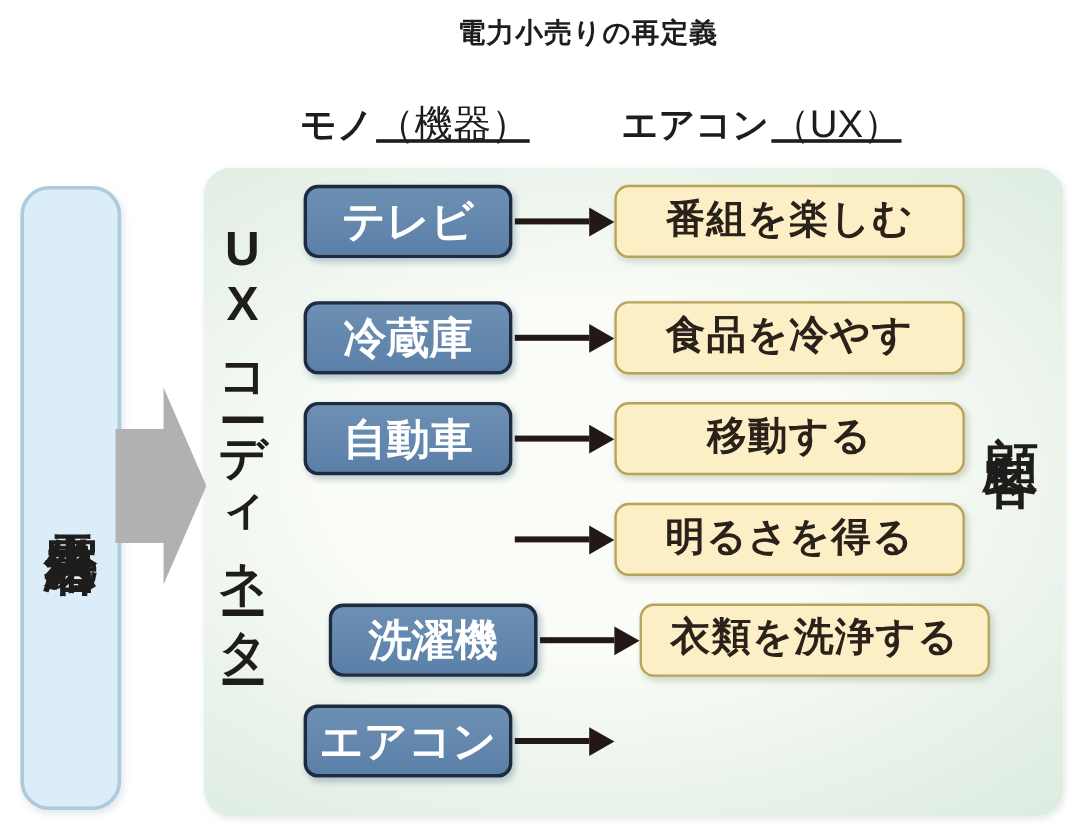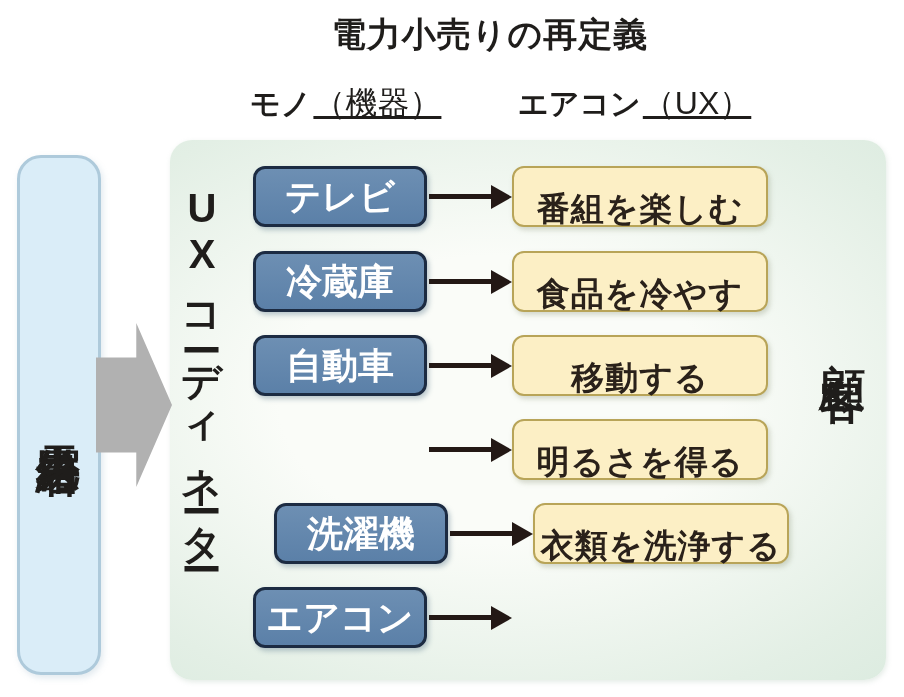--- a/index.html
+++ b/index.html
@@ -20,21 +20,21 @@
     --arrow-black:#231815;
   }
   *{box-sizing:border-box;margin:0;padding:0;}
   html,body{background:#ffffff;}
   body{font-family:"Liberation Sans","DejaVu Sans",sans-serif;color:var(--text-black);}
   .canvas{
     position:relative;width:904px;height:697px;background:#ffffff;overflow:hidden;
   }
   .title{
     position:absolute;left:170px;top:12px;width:640px;text-align:center;
-    font-size:34px;font-weight:800;letter-spacing:1px;color:var(--text-black);
+    font-size:23px;font-weight:800;letter-spacing:1px;color:var(--text-black);
   }
   .col-header{position:absolute;top:82px;display:flex;align-items:baseline;white-space:nowrap;}
   .col-header .main{font-size:30px;font-weight:800;}
   .col-header .sub{font-size:32px;font-weight:400;margin-left:2px;text-decoration:underline;}
   .col-header.left{left:250px;}
   .col-header.right{left:518px;}
   .supplier-box{
     position:absolute;left:17px;top:155px;width:84px;height:520px;
     background:var(--supplier-fill);
     border:3px solid var(--supplier-border);
@@ -89,26 +89,26 @@
     display:flex;align-items:center;
   }
   .flow-arrow .shaft{flex:1;height:5px;background:var(--arrow-black);}
   .flow-arrow .head{
     width:0;height:0;
     border-left:21px solid var(--arrow-black);
     border-top:12px solid transparent;
     border-bottom:12px solid transparent;
   }
   .exp-box{
-    position:absolute;left:512px;top:0;width:256px;height:61px;
+    position:absolute;left:512px;top:0;width:292px;height:61px;
     background:var(--exp-fill);
     border:2px solid var(--exp-border);
     border-radius:12px;
     box-shadow:2px 3px 5px rgba(140,150,120,.35);
-    display:flex;align-items:flex-end;justify-content:center;
+    display:flex;align-items:center;justify-content:center;font-family:Liberation Mono, monospace;
   }
   .exp-box span{
     font-size:33px;font-weight:600;color:var(--exp-text);
     letter-spacing:1px;line-height:1;white-space:nowrap;
   }
 </style>
 </head>
 <body>
 
 <div class="canvas">
@@ -131,21 +131,21 @@
 
   <div class="block-arrow"></div>
 
   <div class="panel"></div>
 
   <div class="v-text coordinator-label"><span class="upright">UX</span><span>コーディネーター</span></div>
 
   <div class="v-text customer-label">顧客</div>
 
   <div class="rows-layer">
-    <div class="row" style="top: 166px; padding-left: 28px;">
+    <div class="row" style="top: 154px; padding-left: 28px;">
       <div class="device-box">
         <span>テレビ</span>
       </div>
       <div class="flow-arrow">
         <span class="shaft"></span>
         <span class="head"></span>
       </div>
       <div class="exp-box">
         <span>番組を楽しむ</span>
       </div>

